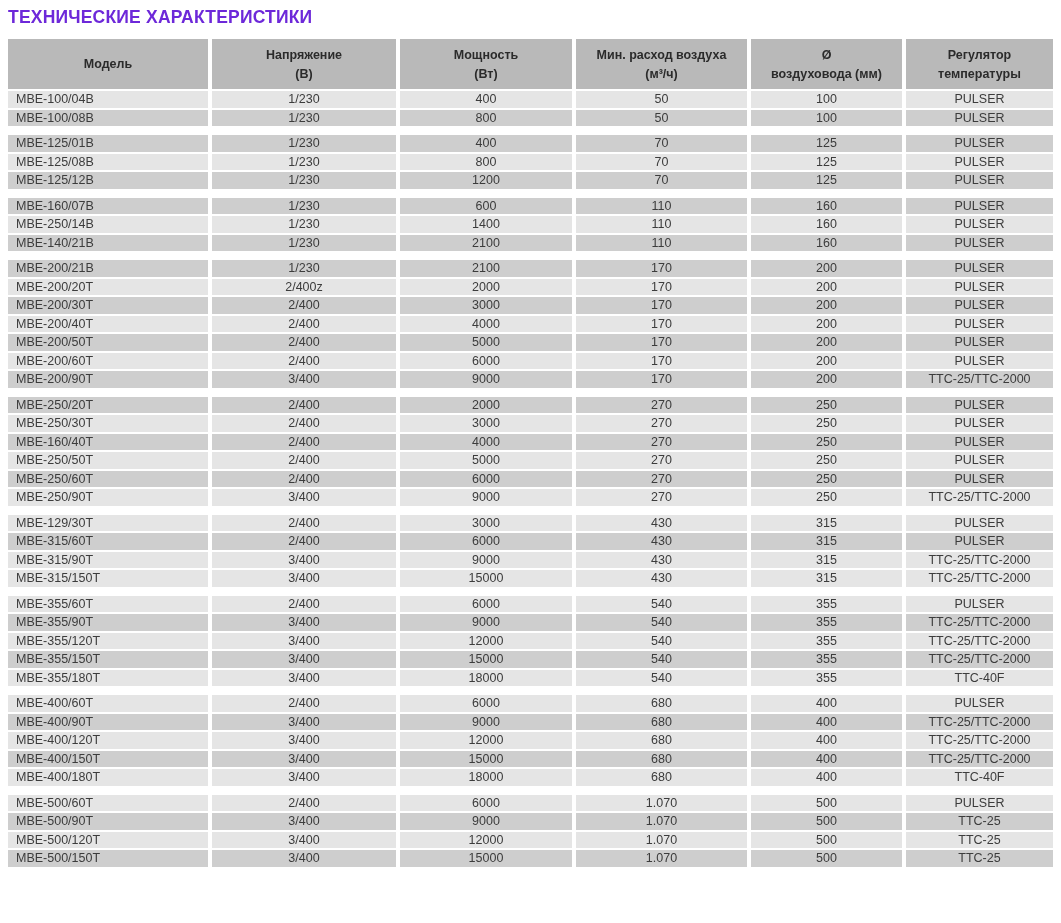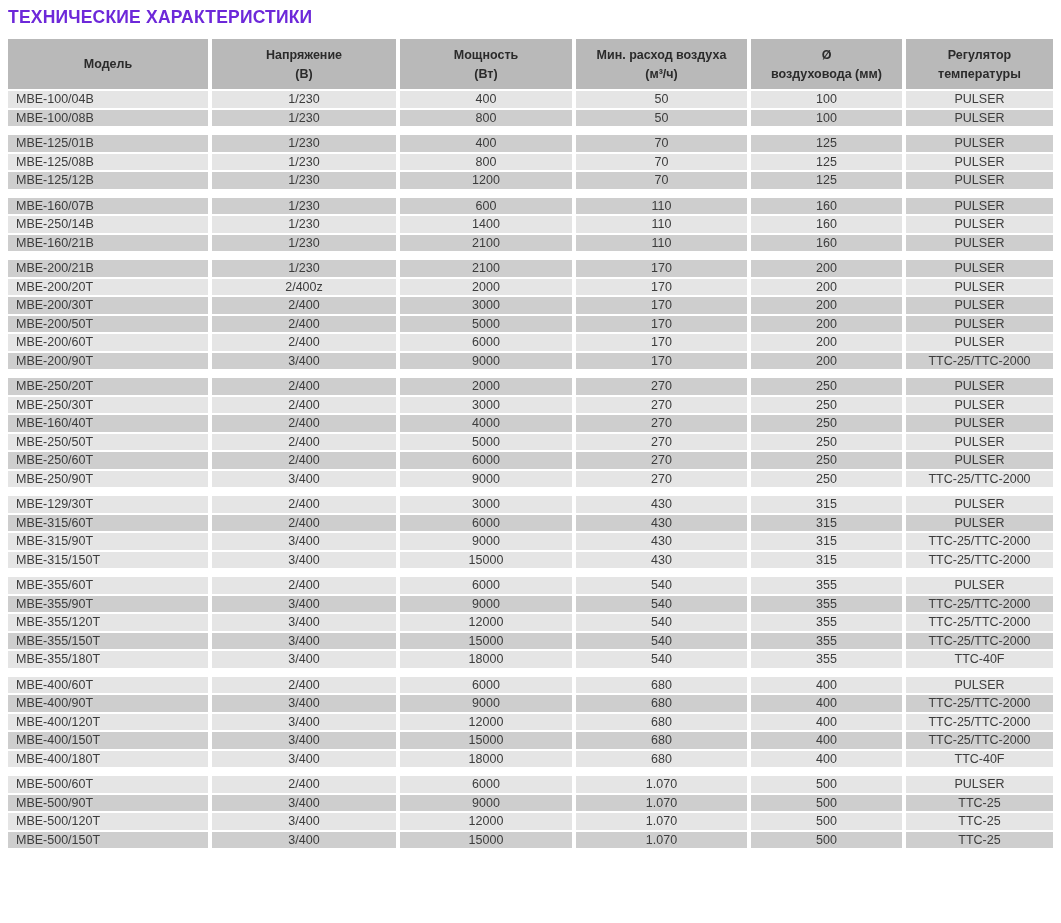--- a/index.html
+++ b/index.html
@@ -182,21 +182,21 @@
         </tr>
         <tr class="light">
           <td>MBE-250/14B</td>
           <td>1/230</td>
           <td>1400</td>
           <td>110</td>
           <td>160</td>
           <td>PULSER</td>
         </tr>
         <tr class="dark">
-          <td>MBE-160/21B</td>
+          <td>MBE-140/21B</td>
           <td>1/230</td>
           <td>2100</td>
           <td>110</td>
           <td>160</td>
           <td>PULSER</td>
         </tr>
         <tr class="group-gap">
           <td colspan="6"></td>
         </tr>
         <tr class="dark">
@@ -212,20 +212,28 @@
           <td>2/400z</td>
           <td>2000</td>
           <td>170</td>
           <td>200</td>
           <td>PULSER</td>
         </tr>
         <tr class="dark">
           <td>MBE-200/30T</td>
           <td>2/400</td>
           <td>3000</td>
+          <td>170</td>
+          <td>200</td>
+          <td>PULSER</td>
+        </tr>
+        <tr class="light">
+          <td>MBE-200/40T</td>
+          <td>2/400</td>
+          <td>4000</td>
           <td>170</td>
           <td>200</td>
           <td>PULSER</td>
         </tr>
         <tr class="dark">
           <td>MBE-200/50T</td>
           <td>2/400</td>
           <td>5000</td>
           <td>170</td>
           <td>200</td>

